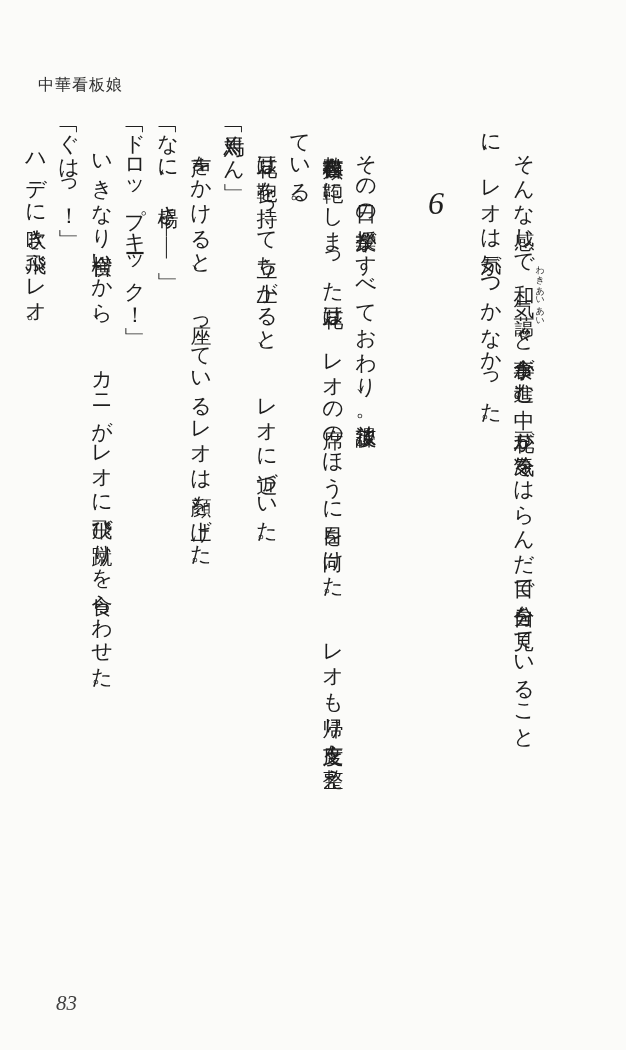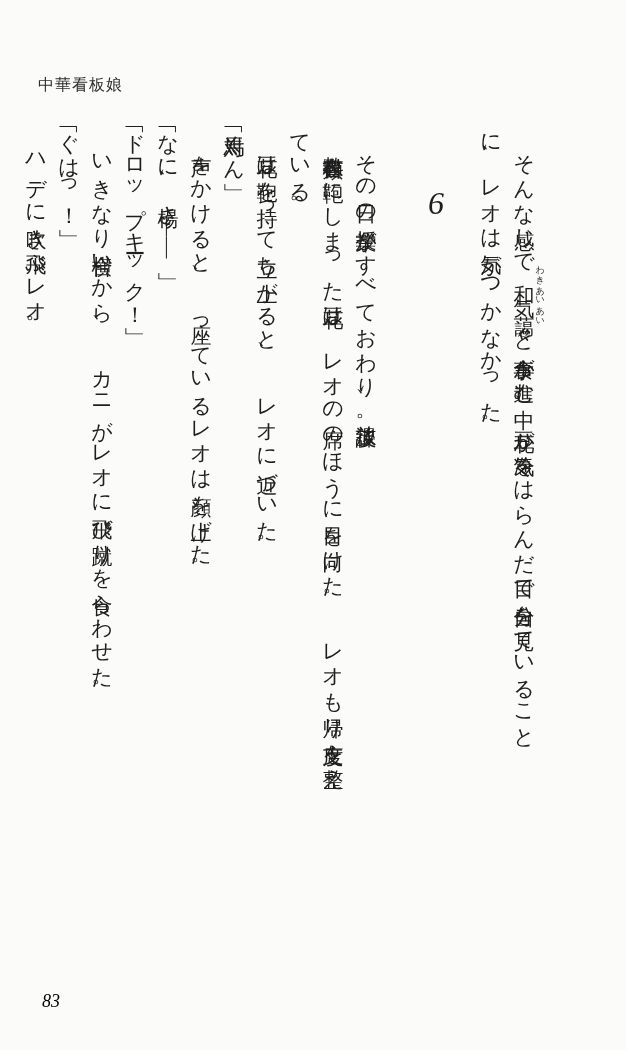--- a/index.html
+++ b/index.html
@@ -55,25 +55,25 @@
     text-orientation: upright;
     letter-spacing: 0;
   }
   ruby rt {
     font-size: 9px;
     letter-spacing: 0;
     color: #2a2a2a;
   }
   .page-number {
     position: absolute;
-    left: 42px;
+    left: 56px;
     top: 991px;
-    font-size: 18px;
+    font-size: 21px;
     font-style: italic;
-    color: #000000;
+    color: #404040;
   }
 </style>
 </head>
 <body>
 
 <div class="page">
   <div class="running-header">中華看板娘</div>
 
   <div class="body-text">
       <p class="line paragraph-start"><span>そんな感じで</span><ruby><span>和気藹々</span><rt>わきあいあい</rt></ruby><span>と食事が進む中、豆花が冷気をはらんだ目で自分を見ていること</span></p>

